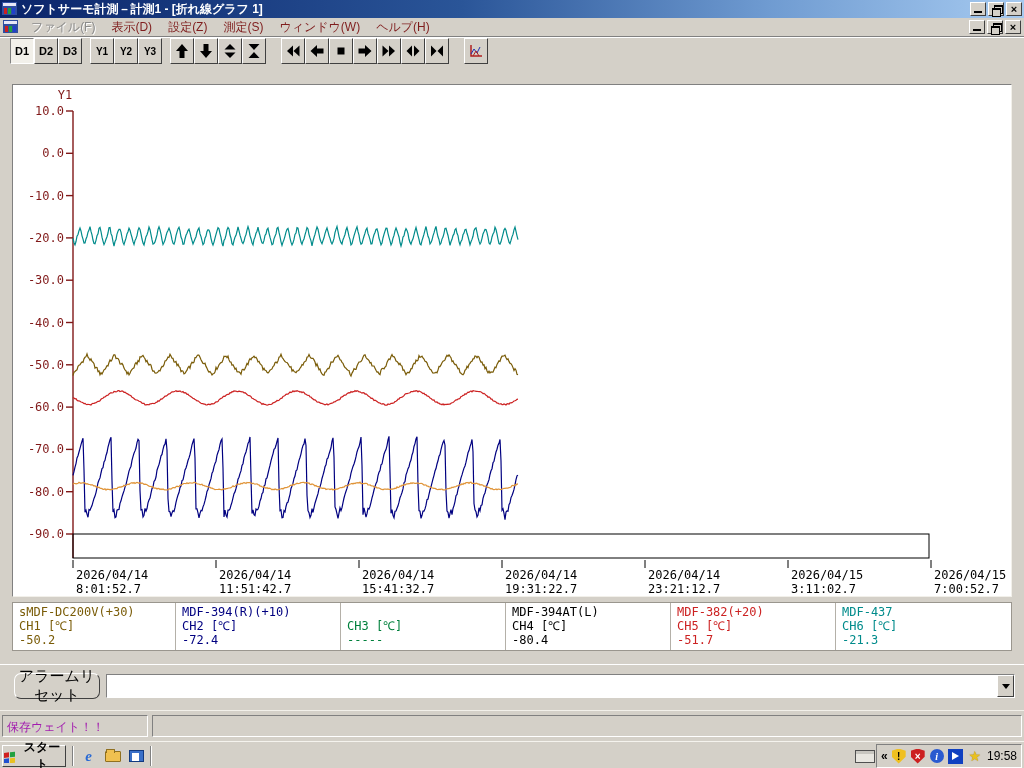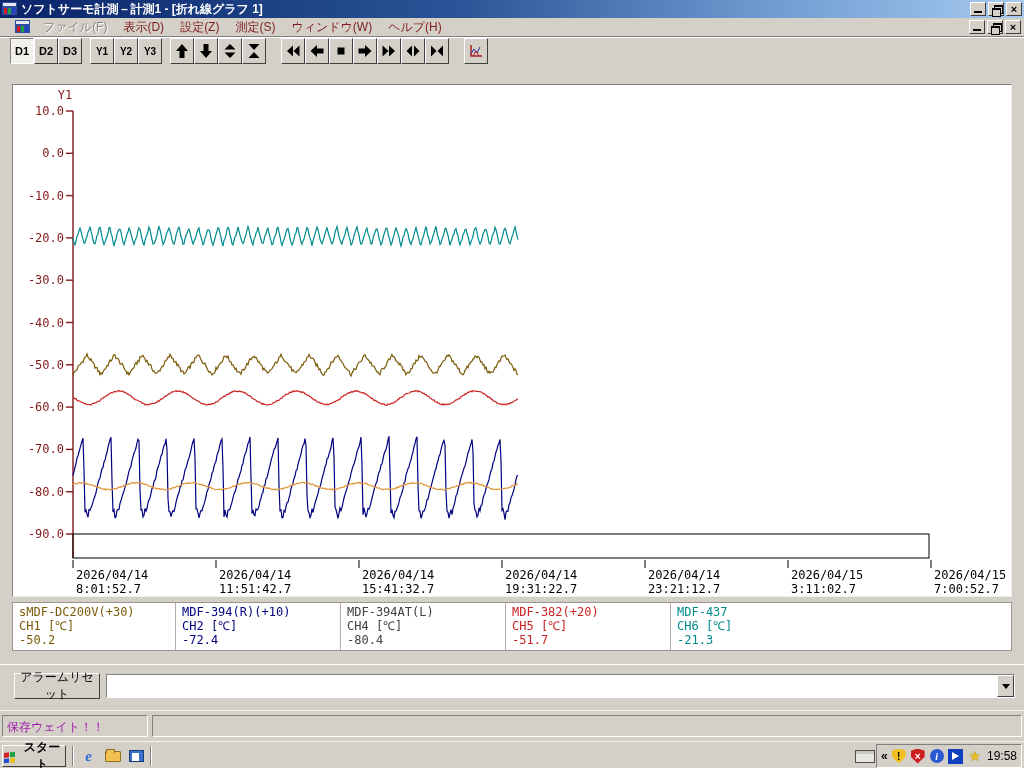--- a/index.html
+++ b/index.html
@@ -21,21 +21,21 @@
   .wbtn { width:16px; height:14px; display:flex; align-items:center; justify-content:center;
           font-size:10px; font-weight:bold; color:#000; line-height:1; }
   .glyph-min { width:8px; height:7px; border-bottom:2px solid #000; margin-top:1px; }
   .glyph-restore { position:relative; width:9px; height:9px; }
   .glyph-restore:before { content:""; position:absolute; left:2px; top:0; width:7px; height:6px; border:1px solid #000; border-top-width:2px; background:transparent; }
   .glyph-restore:after { content:""; position:absolute; left:0; top:3px; width:7px; height:6px; border:1px solid #000; border-top-width:2px; background:#d4d0c8; }
   .glyph-close { font-size:11px; font-weight:bold; }
 
   
   #menubar { left:0; top:18px; width:1024px; height:19px; background:#d4d0c8;
-    display:flex; align-items:center; border-bottom:1px solid #808080; box-shadow:0 1px 0 #ffffff;padding-left:12px; }
+    display:flex; align-items:center; border-bottom:1px solid #808080; box-shadow:0 1px 0 #ffffff; }
   #menubar .micon { margin:0 4px 0 3px; }
   .menu-item { padding:1px 8px; color:#7f1d1d; }
   .menu-item.disabled { color:#8a8a8a; text-shadow:1px 1px 0 #ffffff; }
   #menubar .winbtns { padding-right:3px; }
 
   
   #toolbar { left:0; top:38px; width:1024px; height:34px; display:flex; align-items:flex-start; padding-left:10px; }
   .tbtn { width:24px; height:26px; display:flex; align-items:center; justify-content:center;
           font-weight:bold; font-size:11px; color:#000; }
   .tbtn.pressed { border-color:#808080 #ffffff #ffffff #808080; background:#f2f0ea; }
@@ -51,22 +51,22 @@
   
   #legend { left:12px; top:602px; width:1000px; height:49px; background:#ffffff;
     border:1px solid #9a968e; display:flex; }
   .lcell { height:100%; border-right:1px solid #b4b0a8; padding:2px 6px;
     font-family:"DejaVu Sans Mono","Liberation Mono",monospace; font-size:12px; line-height:14px; white-space:pre; }
   .lcell:last-child { border-right:none; }
 
   
   #alarm-row { left:0; top:664px; width:1024px; height:44px; background:#d4d0c8;
      border-top:1px solid #ffffff; }
-  #alarm-reset { left:14px; top:8px; width:86px; height:26px; font-size:12px;
-     display:flex; align-items:center; justify-content:center; }
+  #alarm-reset { left:14px; top:8px; width:86px; height:26px; font-size:15px;
+     display:flex; align-items:center; justify-content:center;border-radius:7px; }
   #alarm-combo { left:106px; top:9px; width:909px; height:24px; background:#ffffff; display:flex; }
   #alarm-combo .combo-text { flex:1; }
   .combo-btn { width:17px; height:100%; display:flex; align-items:center; justify-content:center; }
   .arrow-down-s { width:0; height:0; border:4px solid transparent; border-top:5px solid #000; margin-top:4px; }
 
   
   #statusbar { left:0; top:710px; width:1024px; height:31px; background:#d4d0c8; border-top:1px solid #f2f0ea; }
   .spanel { position:absolute; top:4px; height:22px; padding:3px 4px; color:#a21caf; font-size:12px; }
   #spanel1 { left:2px; width:146px; }
   #spanel2 { left:152px; width:870px; }
@@ -292,21 +292,22 @@
       <polyline points="60.0,390.4 61.0,386.7 62.0,382.1 63.0,378.6 64.0,372.9 65.0,370.7 66.0,367.0 67.0,363.4 68.0,359.7 69.0,356.1 70.0,353.2 71.0,385.1 72.0,427.2 73.0,425.2 74.0,429.2 75.0,432.2 76.0,424.6 77.0,425.2 78.0,422.8 79.0,420.6 80.0,416.9 81.0,413.4 82.0,411.1 83.0,407.6 84.0,402.9 85.0,397.7 86.0,395.1 87.0,392.9 88.0,388.0 89.0,383.6 90.0,382.6 91.0,376.9 92.0,375.3 93.0,370.5 94.0,367.5 95.0,362.1 96.0,358.5 97.0,354.6 98.0,352.2 99.0,395.9 100.0,427.1 101.0,424.9 102.0,432.7 103.0,431.9 104.0,425.1 105.0,424.6 106.0,424.4 107.0,418.3 108.0,415.8 109.0,411.9 110.0,408.7 111.0,405.9 112.0,402.1 113.0,399.6 114.0,395.1 115.0,390.6 116.0,386.1 117.0,383.4 118.0,381.2 119.0,375.3 120.0,371.7 121.0,368.2 122.0,365.9 123.0,363.0 124.0,357.6 125.0,354.4 126.0,355.8 127.0,405.7 128.0,424.9 129.0,424.5 130.0,431.9 131.0,430.2 132.0,423.4 133.0,426.1 134.0,423.5 135.0,417.8 136.0,415.1 137.0,413.1 138.0,408.1 139.0,403.6 140.0,402.1 141.0,396.4 142.0,395.1 143.0,392.0 144.0,385.2 145.0,382.2 146.0,379.6 147.0,375.5 148.0,370.8 149.0,369.4 150.0,364.3 151.0,360.6 152.0,359.2 153.0,353.8 154.0,365.2 155.0,413.7 156.0,426.3 157.0,426.9 158.0,431.5 159.0,427.9 160.0,425.7 161.0,426.4 162.0,422.7 163.0,417.3 164.0,413.3 165.0,410.0 166.0,407.6 167.0,402.6 168.0,401.1 169.0,395.6 170.0,394.9 171.0,390.5 172.0,385.0 173.0,383.0 174.0,379.5 175.0,375.5 176.0,372.9 177.0,369.5 178.0,365.0 179.0,359.9 180.0,356.7 181.0,353.6 182.0,373.3 183.0,423.9 184.0,423.9 185.0,427.8 186.0,432.9 187.0,428.4 188.0,425.5 189.0,425.7 190.0,421.9 191.0,419.4 192.0,415.7 193.0,411.5 194.0,406.5 195.0,404.6 196.0,399.8 197.0,396.7 198.0,393.7 199.0,388.1 200.0,386.2 201.0,381.6 202.0,378.4 203.0,376.2 204.0,370.4 205.0,367.2 206.0,364.7 207.0,359.5 208.0,355.7 209.0,354.1 210.0,383.3 211.0,432.0 212.0,425.0 213.0,430.1 214.0,432.0 215.0,425.1 216.0,425.1 217.0,423.9 218.0,420.2 219.0,417.1 220.0,412.9 221.0,408.7 222.0,406.9 223.0,403.5 224.0,399.5 225.0,394.3 226.0,392.2 227.0,388.6 228.0,385.9 229.0,380.5 230.0,378.7 231.0,372.6 232.0,369.4 233.0,367.0 234.0,362.9 235.0,358.4 236.0,356.5 237.0,352.0 238.0,392.4 239.0,428.5 240.0,424.9 241.0,429.6 242.0,430.6 243.0,424.0 244.0,425.0 245.0,424.2 246.0,421.2 247.0,416.0 248.0,413.6 249.0,408.7 250.0,407.4 251.0,401.0 252.0,400.0 253.0,393.9 254.0,392.9 255.0,388.5 256.0,384.3 257.0,380.4 258.0,375.8 259.0,372.2 260.0,368.8 261.0,364.4 262.0,363.5 263.0,360.3 264.0,356.3 265.0,353.0 266.0,400.7 267.0,425.6 268.0,425.0 269.0,432.8 270.0,432.6 271.0,425.6 272.0,426.8 273.0,421.5 274.0,417.9 275.0,417.2 276.0,413.2 277.0,409.3 278.0,403.4 279.0,401.1 280.0,398.2 281.0,393.4 282.0,391.0 283.0,385.8 284.0,384.8 285.0,379.6 286.0,375.3 287.0,372.5 288.0,368.8 289.0,363.8 290.0,360.4 291.0,358.9 292.0,353.7 293.0,360.5 294.0,410.3 295.0,425.7 296.0,427.7 297.0,432.6 298.0,430.3 299.0,423.7 300.0,427.5 301.0,422.6 302.0,418.2 303.0,415.0 304.0,411.8 305.0,408.7 306.0,403.7 307.0,401.8 308.0,398.3 309.0,393.5 310.0,390.1 311.0,386.5 312.0,381.8 313.0,379.9 314.0,374.0 315.0,373.0 316.0,369.1 317.0,366.0 318.0,362.8 319.0,356.1 320.0,352.8 321.0,372.3 322.0,421.9 323.0,424.5 324.0,428.9 325.0,433.4 326.0,428.2 327.0,422.8 328.0,425.7 329.0,422.7 330.0,417.6 331.0,413.0 332.0,409.3 333.0,406.3 334.0,403.4 335.0,399.5 336.0,396.1 337.0,393.4 338.0,388.1 339.0,384.6 340.0,381.4 341.0,379.0 342.0,375.8 343.0,371.7 344.0,367.0 345.0,363.9 346.0,361.8 347.0,357.6 348.0,352.1 349.0,380.4 350.0,429.7 351.0,422.8 352.0,427.4 353.0,432.1 354.0,428.7 355.0,423.4 356.0,424.0 357.0,421.4 358.0,417.3 359.0,412.9 360.0,409.3 361.0,405.0 362.0,401.5 363.0,398.4 364.0,396.5 365.0,390.7 366.0,387.3 367.0,385.5 368.0,379.8 369.0,379.0 370.0,374.2 371.0,369.2 372.0,366.5 373.0,364.6 374.0,360.6 375.0,354.8 376.0,351.3 377.0,388.1 378.0,428.3 379.0,424.6 380.0,430.4 381.0,432.8 382.0,426.3 383.0,426.0 384.0,423.2 385.0,420.8 386.0,417.2 387.0,412.8 388.0,410.4 389.0,407.5 390.0,403.9 391.0,397.7 392.0,396.7 393.0,389.8 394.0,387.1 395.0,383.7 396.0,381.7 397.0,377.4 398.0,375.1 399.0,370.0 400.0,367.1 401.0,361.5 402.0,358.6 403.0,353.9 404.0,351.7 405.0,400.1 406.0,425.6 407.0,426.2 408.0,433.3 409.0,430.3 410.0,426.1 411.0,426.1 412.0,423.9 413.0,420.2 414.0,414.6 415.0,414.1 416.0,409.4 417.0,405.0 418.0,401.8 419.0,397.9 420.0,393.9 421.0,390.3 422.0,386.0 423.0,383.6 424.0,379.0 425.0,375.8 426.0,371.3 427.0,369.5 428.0,364.7 429.0,360.6 430.0,357.5 431.0,355.5 432.0,360.2 433.0,406.5 434.0,426.0 435.0,427.3 436.0,433.2 437.0,428.7 438.0,424.7 439.0,429.6 440.0,423.5 441.0,420.6 442.0,416.6 443.0,410.7 444.0,409.5 445.0,404.3 446.0,401.2 447.0,396.9 448.0,392.8 449.0,389.9 450.0,386.3 451.0,383.1 452.0,381.0 453.0,377.2 454.0,372.6 455.0,367.8 456.0,365.6 457.0,361.6 458.0,358.7 459.0,354.5 460.0,366.8 461.0,418.5 462.0,424.8 463.0,426.6 464.0,431.9 465.0,430.0 466.0,422.8 467.0,425.8 468.0,420.5 469.0,419.9 470.0,413.3 471.0,410.0 472.0,408.1 473.0,403.5 474.0,399.9 475.0,397.5 476.0,394.7 477.0,389.5 478.0,385.8 479.0,383.7 480.0,377.8 481.0,376.2 482.0,371.4 483.0,367.0 484.0,364.2 485.0,360.3 486.0,358.3 487.0,354.5 488.0,375.9 489.0,425.3 490.0,423.7 491.0,428.3 492.0,434.6 493.0,427.1 494.0,425.9 495.0,426.2 496.0,419.6 497.0,417.9 498.0,412.6 499.0,410.5 500.0,407.8 501.0,404.4 502.0,399.9 503.0,394.7 504.0,390.8 505.0,390.3" fill="none" stroke="#000080" stroke-width="1.2"></polyline>
       <polyline points="60.0,399.4 61.0,398.4 62.0,398.5 63.0,398.9 64.0,398.6 65.0,398.3 66.0,397.3 67.0,397.9 68.0,398.4 69.0,397.8 70.0,397.8 71.0,397.7 72.0,398.0 73.0,399.0 74.0,398.7 75.0,399.1 76.0,399.5 77.0,399.5 78.0,400.0 79.0,399.7 80.0,400.2 81.0,401.0 82.0,400.7 83.0,401.8 84.0,401.7 85.0,402.5 86.0,402.2 87.0,403.2 88.0,403.4 89.0,403.6 90.0,404.3 91.0,404.3 92.0,403.7 93.0,405.1 94.0,404.1 95.0,404.4 96.0,404.3 97.0,404.8 98.0,404.4 99.0,404.7 100.0,403.8 101.0,404.0 102.0,403.6 103.0,403.7 104.0,403.6 105.0,402.4 106.0,402.3 107.0,401.9 108.0,402.1 109.0,401.7 110.0,401.5 111.0,400.3 112.0,400.8 113.0,400.2 114.0,399.8 115.0,399.1 116.0,399.6 117.0,398.4 118.0,398.0 119.0,397.7 120.0,398.2 121.0,397.5 122.0,398.5 123.0,397.7 124.0,397.4 125.0,397.8 126.0,398.3 127.0,397.6 128.0,398.6 129.0,398.0 130.0,398.5 131.0,399.4 132.0,399.2 133.0,399.3 134.0,399.7 135.0,400.6 136.0,401.1 137.0,401.5 138.0,401.4 139.0,402.3 140.0,401.8 141.0,403.2 142.0,403.2 143.0,403.2 144.0,404.0 145.0,403.4 146.0,403.6 147.0,404.5 148.0,404.0 149.0,404.6 150.0,404.0 151.0,404.6 152.0,404.8 153.0,405.0 154.0,404.8 155.0,404.9 156.0,403.8 157.0,403.9 158.0,404.1 159.0,403.3 160.0,402.6 161.0,402.6 162.0,402.8 163.0,401.7 164.0,401.2 165.0,401.6 166.0,401.4 167.0,400.4 168.0,400.1 169.0,399.5 170.0,398.9 171.0,398.5 172.0,398.5 173.0,398.7 174.0,397.8 175.0,398.6 176.0,398.1 177.0,397.8 178.0,398.0 179.0,398.2 180.0,398.0 181.0,397.4 182.0,397.4 183.0,398.0 184.0,398.8 185.0,399.0 186.0,399.0 187.0,399.7 188.0,399.6 189.0,399.2 190.0,400.6 191.0,400.3 192.0,401.2 193.0,401.1 194.0,401.6 195.0,401.5 196.0,402.1 197.0,402.4 198.0,403.1 199.0,403.1 200.0,403.6 201.0,404.0 202.0,404.7 203.0,404.5 204.0,404.5 205.0,404.5 206.0,404.1 207.0,404.3 208.0,404.7 209.0,404.8 210.0,404.2 211.0,403.7 212.0,404.3 213.0,403.5 214.0,403.6 215.0,403.3 216.0,403.0 217.0,402.9 218.0,402.6 219.0,401.9 220.0,400.9 221.0,401.6 222.0,401.3 223.0,400.1 224.0,399.5 225.0,399.1 226.0,399.0 227.0,399.3 228.0,398.3 229.0,398.7 230.0,398.0 231.0,397.6 232.0,397.8 233.0,398.4 234.0,397.4 235.0,397.7 236.0,397.7 237.0,397.4 238.0,398.0 239.0,398.7 240.0,398.1 241.0,398.8 242.0,399.1 243.0,399.0 244.0,398.9 245.0,399.7 246.0,399.8 247.0,401.1 248.0,401.2 249.0,401.8 250.0,402.3 251.0,401.6 252.0,402.5 253.0,403.3 254.0,402.6 255.0,403.6 256.0,403.1 257.0,403.3 258.0,403.9 259.0,404.8 260.0,404.2 261.0,404.7 262.0,404.0 263.0,404.4 264.0,404.9 265.0,404.7 266.0,404.4 267.0,404.0 268.0,403.8 269.0,403.5 270.0,404.0 271.0,403.1 272.0,402.6 273.0,402.6 274.0,402.5 275.0,401.9 276.0,401.8 277.0,400.4 278.0,400.1 279.0,400.7 280.0,399.3 281.0,400.0 282.0,399.2 283.0,398.9 284.0,398.1 285.0,398.6 286.0,398.5 287.0,398.1 288.0,397.6 289.0,397.5 290.0,397.4 291.0,397.4 292.0,398.0 293.0,397.6 294.0,397.6 295.0,398.1 296.0,398.0 297.0,399.2 298.0,399.6 299.0,399.0 300.0,399.3 301.0,400.0 302.0,401.0 303.0,400.5 304.0,401.4 305.0,401.7 306.0,401.7 307.0,402.8 308.0,402.8 309.0,403.3 310.0,403.1 311.0,403.4 312.0,403.4 313.0,404.5 314.0,404.2 315.0,404.0 316.0,404.0 317.0,404.5 318.0,404.2 319.0,404.0 320.0,404.9 321.0,404.2 322.0,404.8 323.0,404.2 324.0,404.1 325.0,403.9 326.0,403.3 327.0,402.7 328.0,402.5 329.0,402.6 330.0,402.2 331.0,402.1 332.0,401.0 333.0,400.5 334.0,400.8 335.0,400.6 336.0,399.7 337.0,399.1 338.0,398.8 339.0,398.4 340.0,399.0 341.0,398.1 342.0,398.5 343.0,397.9 344.0,397.9 345.0,397.7 346.0,398.0 347.0,397.2 348.0,398.5 349.0,398.4 350.0,398.7 351.0,398.6 352.0,398.4 353.0,398.3 354.0,398.5 355.0,399.9 356.0,400.0 357.0,399.9 358.0,400.6 359.0,401.0 360.0,400.9 361.0,402.1 362.0,401.9 363.0,401.9 364.0,403.1 365.0,402.8 366.0,403.0 367.0,403.5 368.0,404.1 369.0,404.3 370.0,404.8 371.0,404.1 372.0,404.2 373.0,404.0 374.0,404.4 375.0,404.0 376.0,404.5 377.0,404.4 378.0,404.0 379.0,404.3 380.0,403.8 381.0,403.8 382.0,403.2 383.0,403.5 384.0,401.9 385.0,402.6 386.0,402.2 387.0,400.9 388.0,401.3 389.0,400.2 390.0,400.5 391.0,399.5 392.0,400.0 393.0,399.2 394.0,398.9 395.0,398.8 396.0,398.6 397.0,398.7 398.0,397.8 399.0,398.5 400.0,397.8 401.0,398.2 402.0,398.3 403.0,398.4 404.0,398.2 405.0,398.0 406.0,398.6 407.0,398.5 408.0,398.3 409.0,398.5 410.0,399.3 411.0,400.2 412.0,399.9 413.0,400.0 414.0,401.1 415.0,401.1 416.0,402.0 417.0,401.9 418.0,402.4 419.0,402.8 420.0,403.1 421.0,403.4 422.0,403.4 423.0,403.9 424.0,404.5 425.0,404.7 426.0,404.2 427.0,404.6 428.0,404.1 429.0,404.0 430.0,404.8 431.0,404.9 432.0,405.0 433.0,404.2 434.0,403.8 435.0,403.7 436.0,403.6 437.0,403.1 438.0,403.2 439.0,402.2 440.0,402.6 441.0,401.8 442.0,401.9 443.0,401.5 444.0,400.9 445.0,400.6 446.0,400.2 447.0,399.6 448.0,399.9 449.0,398.7 450.0,399.4 451.0,398.3 452.0,398.7 453.0,397.7 454.0,397.7 455.0,397.4 456.0,398.4 457.0,397.4 458.0,397.2 459.0,398.5 460.0,398.1 461.0,398.3 462.0,398.9 463.0,398.1 464.0,398.3 465.0,399.1 466.0,399.0 467.0,400.1 468.0,399.7 469.0,399.8 470.0,400.3 471.0,401.3 472.0,401.0 473.0,401.5 474.0,402.2 475.0,402.4 476.0,402.6 477.0,403.3 478.0,404.0 479.0,403.4 480.0,404.5 481.0,404.7 482.0,404.5 483.0,404.0 484.0,404.7 485.0,404.1 486.0,404.2 487.0,404.5 488.0,404.6 489.0,404.0 490.0,403.7 491.0,403.4 492.0,403.3 493.0,403.2 494.0,403.1 495.0,403.2 496.0,402.6 497.0,402.4 498.0,402.1 499.0,400.6 500.0,400.3 501.0,401.0 502.0,399.6 503.0,400.1 504.0,399.0 505.0,399.2" fill="none" stroke="#e09438" stroke-width="1.2"></polyline>
       <polyline points="60.0,312.5 61.0,313.1 62.0,313.9 63.0,313.7 64.0,315.2 65.0,315.8 66.0,315.9 67.0,316.2 68.0,317.0 69.0,317.2 70.0,317.8 71.0,318.6 72.0,318.4 73.0,319.2 74.0,319.6 75.0,319.3 76.0,319.5 77.0,319.6 78.0,320.0 79.0,318.7 80.0,318.4 81.0,318.5 82.0,317.9 83.0,317.6 84.0,316.9 85.0,316.3 86.0,316.4 87.0,315.9 88.0,314.2 89.0,313.5 90.0,313.2 91.0,312.1 92.0,311.9 93.0,311.0 94.0,310.4 95.0,310.3 96.0,308.9 97.0,308.2 98.0,307.6 99.0,308.0 100.0,307.8 101.0,306.4 102.0,306.6 103.0,306.8 104.0,306.5 105.0,305.6 106.0,305.7 107.0,306.6 108.0,306.3 109.0,306.0 110.0,306.3 111.0,307.3 112.0,307.2 113.0,308.1 114.0,308.6 115.0,309.1 116.0,309.9 117.0,310.2 118.0,310.8 119.0,312.3 120.0,312.7 121.0,313.5 122.0,314.5 123.0,314.9 124.0,315.0 125.0,315.4 126.0,316.3 127.0,316.5 128.0,317.0 129.0,318.1 130.0,318.3 131.0,318.4 132.0,319.8 133.0,319.8 134.0,319.6 135.0,319.5 136.0,319.9 137.0,318.9 138.0,318.9 139.0,318.5 140.0,318.3 141.0,318.7 142.0,318.3 143.0,317.3 144.0,317.2 145.0,315.8 146.0,316.3 147.0,315.1 148.0,313.9 149.0,314.1 150.0,313.1 151.0,312.2 152.0,311.2 153.0,311.2 154.0,310.6 155.0,309.5 156.0,308.9 157.0,308.7 158.0,307.6 159.0,306.9 160.0,306.8 161.0,306.6 162.0,306.3 163.0,305.7 164.0,306.5 165.0,306.1 166.0,306.3 167.0,305.9 168.0,306.7 169.0,307.1 170.0,306.6 171.0,307.8 172.0,307.6 173.0,308.1 174.0,309.3 175.0,309.1 176.0,310.6 177.0,311.0 178.0,311.7 179.0,312.4 180.0,313.4 181.0,313.6 182.0,314.6 183.0,315.0 184.0,315.9 185.0,315.8 186.0,316.6 187.0,317.6 188.0,318.2 189.0,318.6 190.0,318.7 191.0,319.2 192.0,319.2 193.0,320.0 194.0,319.9 195.0,319.4 196.0,319.1 197.0,319.7 198.0,319.1 199.0,318.6 200.0,318.8 201.0,318.6 202.0,317.7 203.0,316.9 204.0,316.8 205.0,316.5 206.0,314.8 207.0,314.1 208.0,313.4 209.0,313.1 210.0,311.8 211.0,311.2 212.0,311.3 213.0,310.3 214.0,309.6 215.0,309.3 216.0,309.1 217.0,307.6 218.0,307.9 219.0,306.6 220.0,306.8 221.0,305.9 222.0,306.1 223.0,306.0 224.0,306.7 225.0,306.6 226.0,306.1 227.0,306.4 228.0,306.7 229.0,306.8 230.0,306.8 231.0,307.8 232.0,307.7 233.0,308.4 234.0,309.5 235.0,310.3 236.0,310.7 237.0,310.8 238.0,311.6 239.0,313.3 240.0,313.5 241.0,314.3 242.0,314.8 243.0,315.3 244.0,316.3 245.0,316.8 246.0,316.8 247.0,317.3 248.0,318.1 249.0,319.3 250.0,318.5 251.0,319.3 252.0,319.4 253.0,319.8 254.0,320.2 255.0,320.0 256.0,319.3 257.0,319.5 258.0,319.3 259.0,319.0 260.0,317.8 261.0,317.7 262.0,317.1 263.0,316.6 264.0,315.5 265.0,315.7 266.0,315.3 267.0,314.1 268.0,313.3 269.0,313.1 270.0,311.4 271.0,311.0 272.0,310.4 273.0,309.4 274.0,309.1 275.0,309.2 276.0,308.1 277.0,307.0 278.0,307.6 279.0,307.0 280.0,305.9 281.0,306.7 282.0,306.0 283.0,306.3 284.0,305.7 285.0,306.1 286.0,306.4 287.0,307.0 288.0,306.6 289.0,307.7 290.0,306.9 291.0,307.4 292.0,308.9 293.0,309.3 294.0,309.9 295.0,310.5 296.0,310.4 297.0,312.0 298.0,312.0 299.0,313.2 300.0,314.0 301.0,314.8 302.0,314.9 303.0,315.7 304.0,317.0 305.0,317.1 306.0,317.1 307.0,317.9 308.0,318.3 309.0,318.3 310.0,318.9 311.0,319.2 312.0,319.8 313.0,319.4 314.0,318.9 315.0,319.9 316.0,319.3 317.0,318.8 318.0,318.4 319.0,318.2 320.0,317.7 321.0,316.8 322.0,316.9 323.0,316.1 324.0,315.5 325.0,314.9 326.0,314.9 327.0,314.3 328.0,312.3 329.0,311.9 330.0,311.4 331.0,310.4 332.0,310.1 333.0,309.9 334.0,308.7 335.0,308.1 336.0,307.6 337.0,307.8 338.0,306.6 339.0,307.2 340.0,306.7 341.0,306.6 342.0,305.5 343.0,306.5 344.0,305.7 345.0,306.0 346.0,306.9 347.0,306.8 348.0,307.5 349.0,308.0 350.0,307.7 351.0,307.9 352.0,309.0 353.0,308.9 354.0,309.6 355.0,310.8 356.0,311.4 357.0,312.1 358.0,313.3 359.0,313.2 360.0,313.9 361.0,315.5 362.0,315.2 363.0,315.7 364.0,316.5 365.0,317.3 366.0,317.9 367.0,318.0 368.0,318.8 369.0,319.1 370.0,318.7 371.0,319.0 372.0,320.1 373.0,320.1 374.0,320.1 375.0,319.0 376.0,319.3 377.0,319.2 378.0,318.4 379.0,318.4 380.0,318.2 381.0,317.7 382.0,316.6 383.0,316.3 384.0,315.6 385.0,314.1 386.0,314.1 387.0,312.6 388.0,312.5 389.0,312.1 390.0,311.4 391.0,310.6 392.0,309.2 393.0,308.6 394.0,308.7 395.0,308.2 396.0,308.0 397.0,307.7 398.0,306.7 399.0,306.7 400.0,306.7 401.0,306.0 402.0,306.3 403.0,305.6 404.0,305.8 405.0,306.9 406.0,306.0 407.0,306.5 408.0,307.0 409.0,307.7 410.0,308.6 411.0,308.3 412.0,309.7 413.0,309.6 414.0,310.9 415.0,311.1 416.0,311.6 417.0,313.0 418.0,313.4 419.0,314.5 420.0,315.2 421.0,315.0 422.0,316.7 423.0,317.1 424.0,316.9 425.0,318.2 426.0,318.1 427.0,319.2 428.0,319.2 429.0,319.8 430.0,318.8 431.0,319.9 432.0,319.2 433.0,319.7 434.0,319.2 435.0,319.3 436.0,319.2 437.0,319.1 438.0,318.2 439.0,317.7 440.0,317.5 441.0,316.6 442.0,315.6 443.0,314.9 444.0,314.8 445.0,314.0 446.0,313.9 447.0,313.3 448.0,311.5 449.0,311.2 450.0,310.4 451.0,310.3 452.0,308.8 453.0,309.3 454.0,308.2 455.0,307.2 456.0,307.4 457.0,306.4 458.0,306.0 459.0,306.9 460.0,305.7 461.0,305.9 462.0,306.0 463.0,306.3 464.0,306.4 465.0,306.5 466.0,306.6 467.0,306.5 468.0,306.9 469.0,307.7 470.0,308.7 471.0,308.5 472.0,309.1 473.0,310.2 474.0,310.8 475.0,312.2 476.0,311.9 477.0,312.6 478.0,314.1 479.0,314.1 480.0,315.7 481.0,316.2 482.0,316.4 483.0,316.9 484.0,318.1 485.0,318.1 486.0,318.9 487.0,319.0 488.0,318.6 489.0,319.6 490.0,319.6 491.0,319.0 492.0,319.4 493.0,320.0 494.0,318.8 495.0,318.6 496.0,319.2 497.0,317.9 498.0,317.9 499.0,317.7 500.0,316.9 501.0,316.0 502.0,315.8 503.0,315.2 504.0,314.3 505.0,314.2" fill="none" stroke="#cc2222" stroke-width="1.2"></polyline>
       <polyline points="60.0,153.1 61.0,157.7 62.0,159.9 63.0,156.5 64.0,151.1 65.0,149.5 66.0,145.7 67.0,143.1 68.0,146.0 69.0,150.8 70.0,154.2 71.0,158.1 72.0,157.9 73.0,154.0 74.0,151.5 75.0,147.2 76.0,145.1 77.0,141.7 78.0,146.4 79.0,149.9 80.0,155.0 81.0,158.4 82.0,158.7 83.0,155.3 84.0,150.8 85.0,148.8 86.0,143.3 87.0,142.4 88.0,146.5 89.0,152.2 90.0,156.1 91.0,159.6 92.0,157.4 93.0,154.3 94.0,151.7 95.0,148.0 96.0,142.7 97.0,142.4 98.0,148.7 99.0,151.0 100.0,156.7 101.0,161.0 102.0,156.5 103.0,154.5 104.0,149.1 105.0,146.2 106.0,144.3 107.0,144.4 108.0,147.1 109.0,152.5 110.0,157.4 111.0,159.5 112.0,156.2 113.0,153.2 114.0,148.9 115.0,146.7 116.0,143.2 117.0,145.3 118.0,149.1 119.0,152.5 120.0,156.7 121.0,159.5 122.0,155.6 123.0,153.5 124.0,150.6 125.0,145.4 126.0,142.9 127.0,144.4 128.0,149.0 129.0,154.0 130.0,158.1 131.0,160.0 132.0,155.9 133.0,151.7 134.0,149.7 135.0,146.5 136.0,142.0 137.0,144.7 138.0,149.7 139.0,154.7 140.0,159.1 141.0,158.6 142.0,156.9 143.0,153.5 144.0,149.9 145.0,144.5 146.0,141.8 147.0,144.9 148.0,149.0 149.0,154.8 150.0,159.5 151.0,157.5 152.0,155.1 153.0,150.8 154.0,147.4 155.0,145.5 156.0,143.2 157.0,145.9 158.0,149.7 159.0,154.7 160.0,158.2 161.0,159.1 162.0,156.1 163.0,150.7 164.0,147.1 165.0,143.9 166.0,142.2 167.0,146.2 168.0,152.1 169.0,154.4 170.0,159.3 171.0,159.1 172.0,154.0 173.0,150.3 174.0,148.3 175.0,145.6 176.0,144.1 177.0,147.7 178.0,152.0 179.0,155.6 180.0,158.9 181.0,156.6 182.0,154.0 183.0,151.7 184.0,147.2 185.0,144.6 186.0,142.9 187.0,148.9 188.0,151.6 189.0,155.7 190.0,159.6 191.0,158.3 192.0,153.2 193.0,151.1 194.0,146.4 195.0,144.7 196.0,145.2 197.0,147.9 198.0,153.3 199.0,157.5 200.0,160.0 201.0,157.1 202.0,153.2 203.0,149.3 204.0,145.9 205.0,142.7 206.0,143.8 207.0,148.6 208.0,152.3 209.0,158.1 210.0,161.1 211.0,155.5 212.0,153.7 213.0,150.1 214.0,145.0 215.0,142.6 216.0,144.0 217.0,150.0 218.0,153.1 219.0,158.7 220.0,159.9 221.0,155.7 222.0,152.2 223.0,150.3 224.0,146.5 225.0,141.8 226.0,145.9 227.0,150.2 228.0,153.3 229.0,157.1 230.0,158.5 231.0,156.3 232.0,152.1 233.0,149.6 234.0,145.2 235.0,141.7 236.0,145.0 237.0,150.6 238.0,153.7 239.0,157.7 240.0,159.8 241.0,154.6 242.0,152.1 243.0,148.3 244.0,146.2 245.0,142.2 246.0,147.0 247.0,150.7 248.0,154.8 249.0,157.9 250.0,158.4 251.0,155.4 252.0,150.4 253.0,148.9 254.0,144.5 255.0,143.2 256.0,148.1 257.0,152.2 258.0,155.8 259.0,159.7 260.0,159.0 261.0,153.8 262.0,151.2 263.0,148.9 264.0,143.4 265.0,142.5 266.0,147.4 267.0,151.6 268.0,156.8 269.0,160.4 270.0,157.1 271.0,154.6 272.0,151.1 273.0,147.1 274.0,144.4 275.0,143.4 276.0,147.6 277.0,153.1 278.0,157.2 279.0,160.0 280.0,157.8 281.0,154.4 282.0,149.4 283.0,148.0 284.0,142.7 285.0,143.2 286.0,148.4 287.0,152.4 288.0,157.1 289.0,159.3 290.0,155.9 291.0,154.0 292.0,149.8 293.0,146.4 294.0,142.6 295.0,143.9 296.0,149.3 297.0,152.9 298.0,155.9 299.0,160.8 300.0,156.2 301.0,152.5 302.0,149.4 303.0,145.3 304.0,142.0 305.0,144.3 306.0,149.0 307.0,154.0 308.0,156.7 309.0,158.7 310.0,155.6 311.0,152.8 312.0,148.6 313.0,145.5 314.0,142.9 315.0,146.6 316.0,150.6 317.0,153.3 318.0,157.1 319.0,159.0 320.0,156.8 321.0,153.4 322.0,147.6 323.0,144.4 324.0,141.5 325.0,146.3 326.0,151.3 327.0,155.0 328.0,157.6 329.0,159.0 330.0,154.7 331.0,152.2 332.0,149.5 333.0,145.0 334.0,142.5 335.0,146.6 336.0,151.4 337.0,154.7 338.0,159.9 339.0,158.8 340.0,154.6 341.0,150.8 342.0,147.6 343.0,144.4 344.0,141.9 345.0,146.7 346.0,150.1 347.0,156.1 348.0,159.2 349.0,158.3 350.0,154.7 351.0,151.3 352.0,148.2 353.0,144.7 354.0,143.1 355.0,148.4 356.0,151.1 357.0,154.6 358.0,159.0 359.0,158.8 360.0,153.3 361.0,149.8 362.0,147.5 363.0,144.4 364.0,143.9 365.0,147.4 366.0,153.0 367.0,156.1 368.0,159.9 369.0,158.0 370.0,153.0 371.0,149.4 372.0,146.1 373.0,143.2 374.0,143.3 375.0,148.3 376.0,152.3 377.0,155.9 378.0,160.0 379.0,157.7 380.0,153.2 381.0,150.4 382.0,145.8 383.0,143.0 384.0,145.8 385.0,148.9 386.0,152.0 387.0,157.5 388.0,161.0 389.0,157.6 390.0,152.0 391.0,150.8 392.0,146.2 393.0,143.7 394.0,145.4 395.0,148.6 396.0,154.3 397.0,157.4 398.0,159.2 399.0,155.9 400.0,153.8 401.0,149.9 402.0,145.9 403.0,142.6 404.0,146.5 405.0,150.6 406.0,154.3 407.0,158.9 408.0,159.9 409.0,155.6 410.0,152.5 411.0,149.2 412.0,145.1 413.0,141.5 414.0,146.7 415.0,151.3 416.0,153.5 417.0,159.0 418.0,157.5 419.0,155.1 420.0,150.9 421.0,147.9 422.0,144.3 423.0,141.4 424.0,147.3 425.0,151.8 426.0,154.6 427.0,159.5 428.0,158.0 429.0,154.1 430.0,152.1 431.0,148.3 432.0,143.5 433.0,143.2 434.0,147.0 435.0,150.5 436.0,155.3 437.0,160.4 438.0,156.8 439.0,154.3 440.0,150.6 441.0,148.9 442.0,144.7 443.0,143.5 444.0,148.3 445.0,150.6 446.0,156.6 447.0,159.7 448.0,156.4 449.0,154.8 450.0,149.8 451.0,148.1 452.0,144.6 453.0,144.2 454.0,148.3 455.0,151.5 456.0,155.5 457.0,159.7 458.0,156.7 459.0,154.4 460.0,151.3 461.0,145.7 462.0,143.7 463.0,142.9 464.0,147.3 465.0,152.4 466.0,156.2 467.0,159.1 468.0,157.2 469.0,153.3 470.0,149.0 471.0,146.8 472.0,144.4 473.0,144.6 474.0,147.6 475.0,152.2 476.0,158.0 477.0,159.1 478.0,156.8 479.0,152.0 480.0,149.0 481.0,147.4 482.0,142.2 483.0,144.5 484.0,148.9 485.0,154.1 486.0,158.5 487.0,159.1 488.0,156.8 489.0,152.9 490.0,149.1 491.0,145.1 492.0,143.4 493.0,145.3 494.0,150.0 495.0,153.4 496.0,157.2 497.0,158.6 498.0,155.4 499.0,151.9 500.0,149.4 501.0,144.9 502.0,142.1 503.0,146.4 504.0,150.8 505.0,154.7" fill="none" stroke="#008b8b" stroke-width="1.2"></polyline>
     </svg>
 </div>
 
 <div id="legend" class="abs">
     <div class="lcell" style="width: 163px; color: rgb(122, 92, 8);"><div>sMDF-DC200V(+30)</div><div>CH1 [℃]</div><div>-50.2</div></div>
     <div class="lcell" style="width: 165px; color: rgb(0, 0, 128);"><div>MDF-394(R)(+10)</div><div>CH2 [℃]</div><div>-72.4</div></div>
-    <div class="lcell" style="width: 165px; color: #404040;"><div>MDF-394AT(L)</div><div>CH4 [℃]</div><div>-80.4</div></div>
+    <div class="lcell" style="width: 165px; color: rgb(0, 128, 60);"><div> </div><div>CH3 [℃]</div><div>-----</div></div>
+    <div class="lcell" style="width: 165px; color: #000000;"><div>MDF-394AT(L)</div><div>CH4 [℃]</div><div>-80.4</div></div>
     <div class="lcell" style="width: 165px; color: rgb(204, 34, 34);"><div>MDF-382(+20)</div><div>CH5 [℃]</div><div>-51.7</div></div>
     <div class="lcell" style="width: 169px; color: rgb(0, 139, 139);"><div>MDF-437</div><div>CH6 [℃]</div><div>-21.3</div></div>
   </div>
 
 <div id="alarm-row" class="abs">
   <button id="alarm-reset" class="abs raised">アラームリセット</button>
   <div id="alarm-combo" class="abs sunken">
     <span class="combo-text"></span>
     <span class="combo-btn raised">
         <span class="arrow-down-s"></span>

